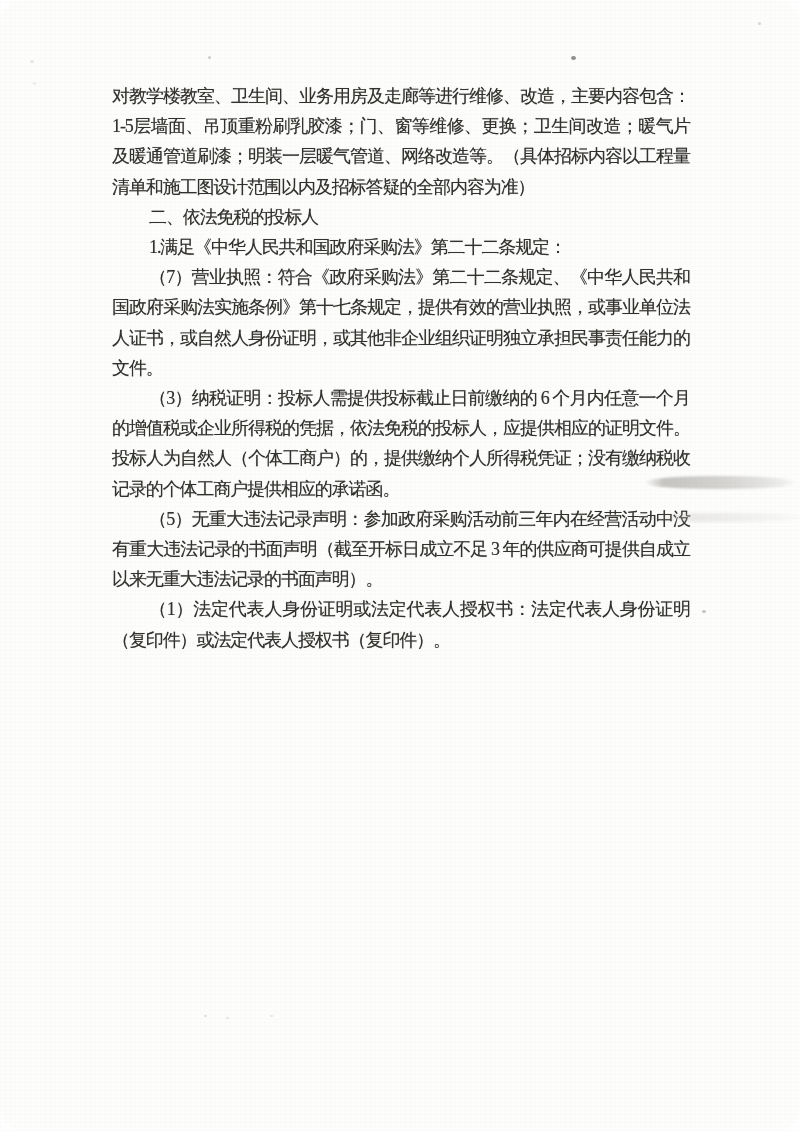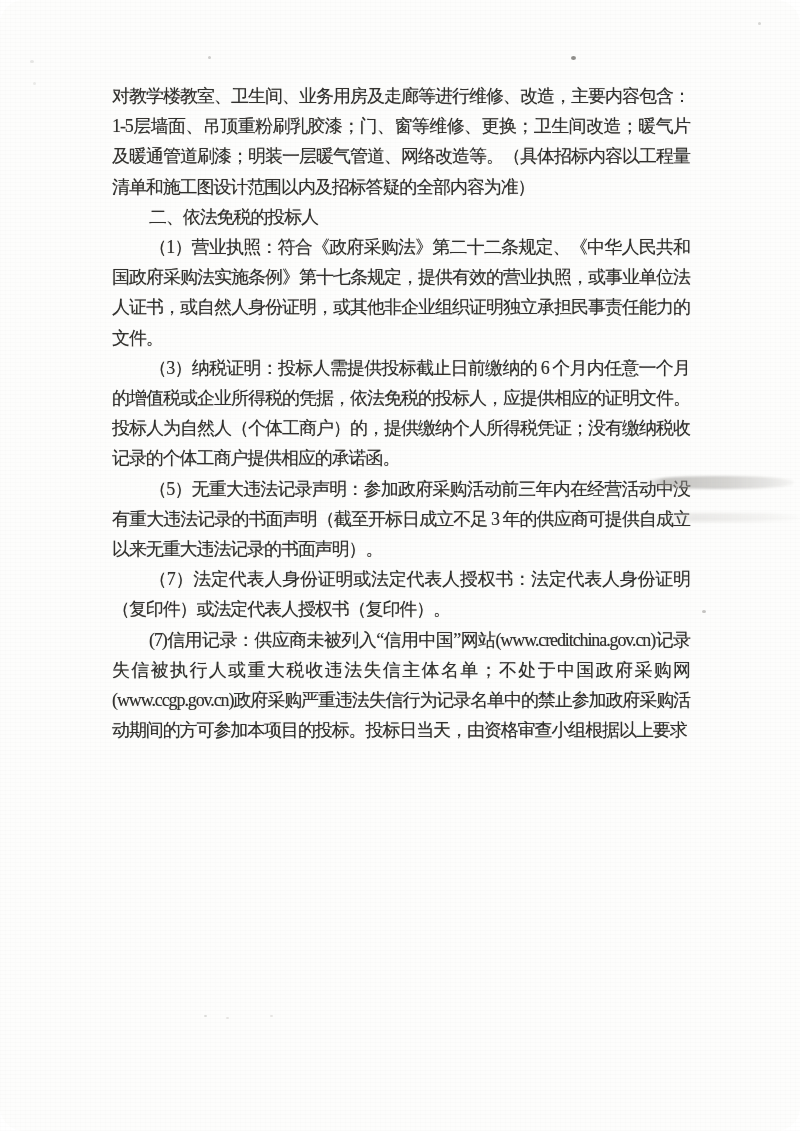--- a/index.html
+++ b/index.html
@@ -98,25 +98,25 @@
 </head>
 <body>
 
 <div class="page">
 
   <div class="scan-grain"></div>
 
   <div class="doc">
     <p class="no-indent">对教学楼教室、卫生间、业务用房及走廊等进行维修、改造，主要内容包含：1-5层墙面、吊顶重粉刷乳胶漆；门、窗等维修、更换；卫生间改造；暖气片及暖通管道刷漆；明装一层暖气管道、网络改造等。（具体招标内容以工程量清单和施工图设计范围以内及招标答疑的全部内容为准）</p>
     <p>二、依法免税的投标人</p>
-    <p>（1）营业执照：符合《政府采购法》第二十二条规定、《中华人民共和国政府采购法实施条例》第十七条规定，提供有效的营业执照，或事业单位法人证书，或自然人身份证明，或其他非企业组织证明独立承担民事责任能力的文件。</p>
+    <p>1.满足《中华人民共和国政府采购法》第二十二条规定：</p>
+    <p>（7）营业执照：符合《政府采购法》第二十二条规定、《中华人民共和国政府采购法实施条例》第十七条规定，提供有效的营业执照，或事业单位法人证书，或自然人身份证明，或其他非企业组织证明独立承担民事责任能力的文件。</p>
     <p>（3）纳税证明：投标人需提供投标截止日前缴纳的 6 个月内任意一个月的增值税或企业所得税的凭据，依法免税的投标人，应提供相应的证明文件。投标人为自然人（个体工商户）的，提供缴纳个人所得税凭证；没有缴纳税收记录的个体工商户提供相应的承诺函。</p>
     <p>（5）无重大违法记录声明：参加政府采购活动前三年内在经营活动中没有重大违法记录的书面声明（截至开标日成立不足 3 年的供应商可提供自成立以来无重大违法记录的书面声明）。</p>
-    <p>（7）法定代表人身份证明或法定代表人授权书：法定代表人身份证明（复印件）或法定代表人授权书（复印件）。</p>
-    <p>(7)信用记录：供应商未被列入“信用中国”网站(www.creditchina.gov.cn)记录失信被执行人或重大税收违法失信主体名单；不处于中国政府采购网(www.ccgp.gov.cn)政府采购严重违法失信行为记录名单中的禁止参加政府采购活动期间的方可参加本项目的投标。投标日当天，由资格审查小组根据以上要求</p>
+    <p>（1）法定代表人身份证明或法定代表人授权书：法定代表人身份证明（复印件）或法定代表人授权书（复印件）。</p>
   </div>
 
   <div class="smudge-band-1"></div>
   <div class="smudge-band-2"></div>
   <div class="speck speck-1"></div>
   <div class="speck speck-2"></div>
   <div class="speck speck-3"></div>
   <div class="speck speck-4"></div>
   <div class="speck speck-5"></div>
   <div class="speck speck-6"></div>

